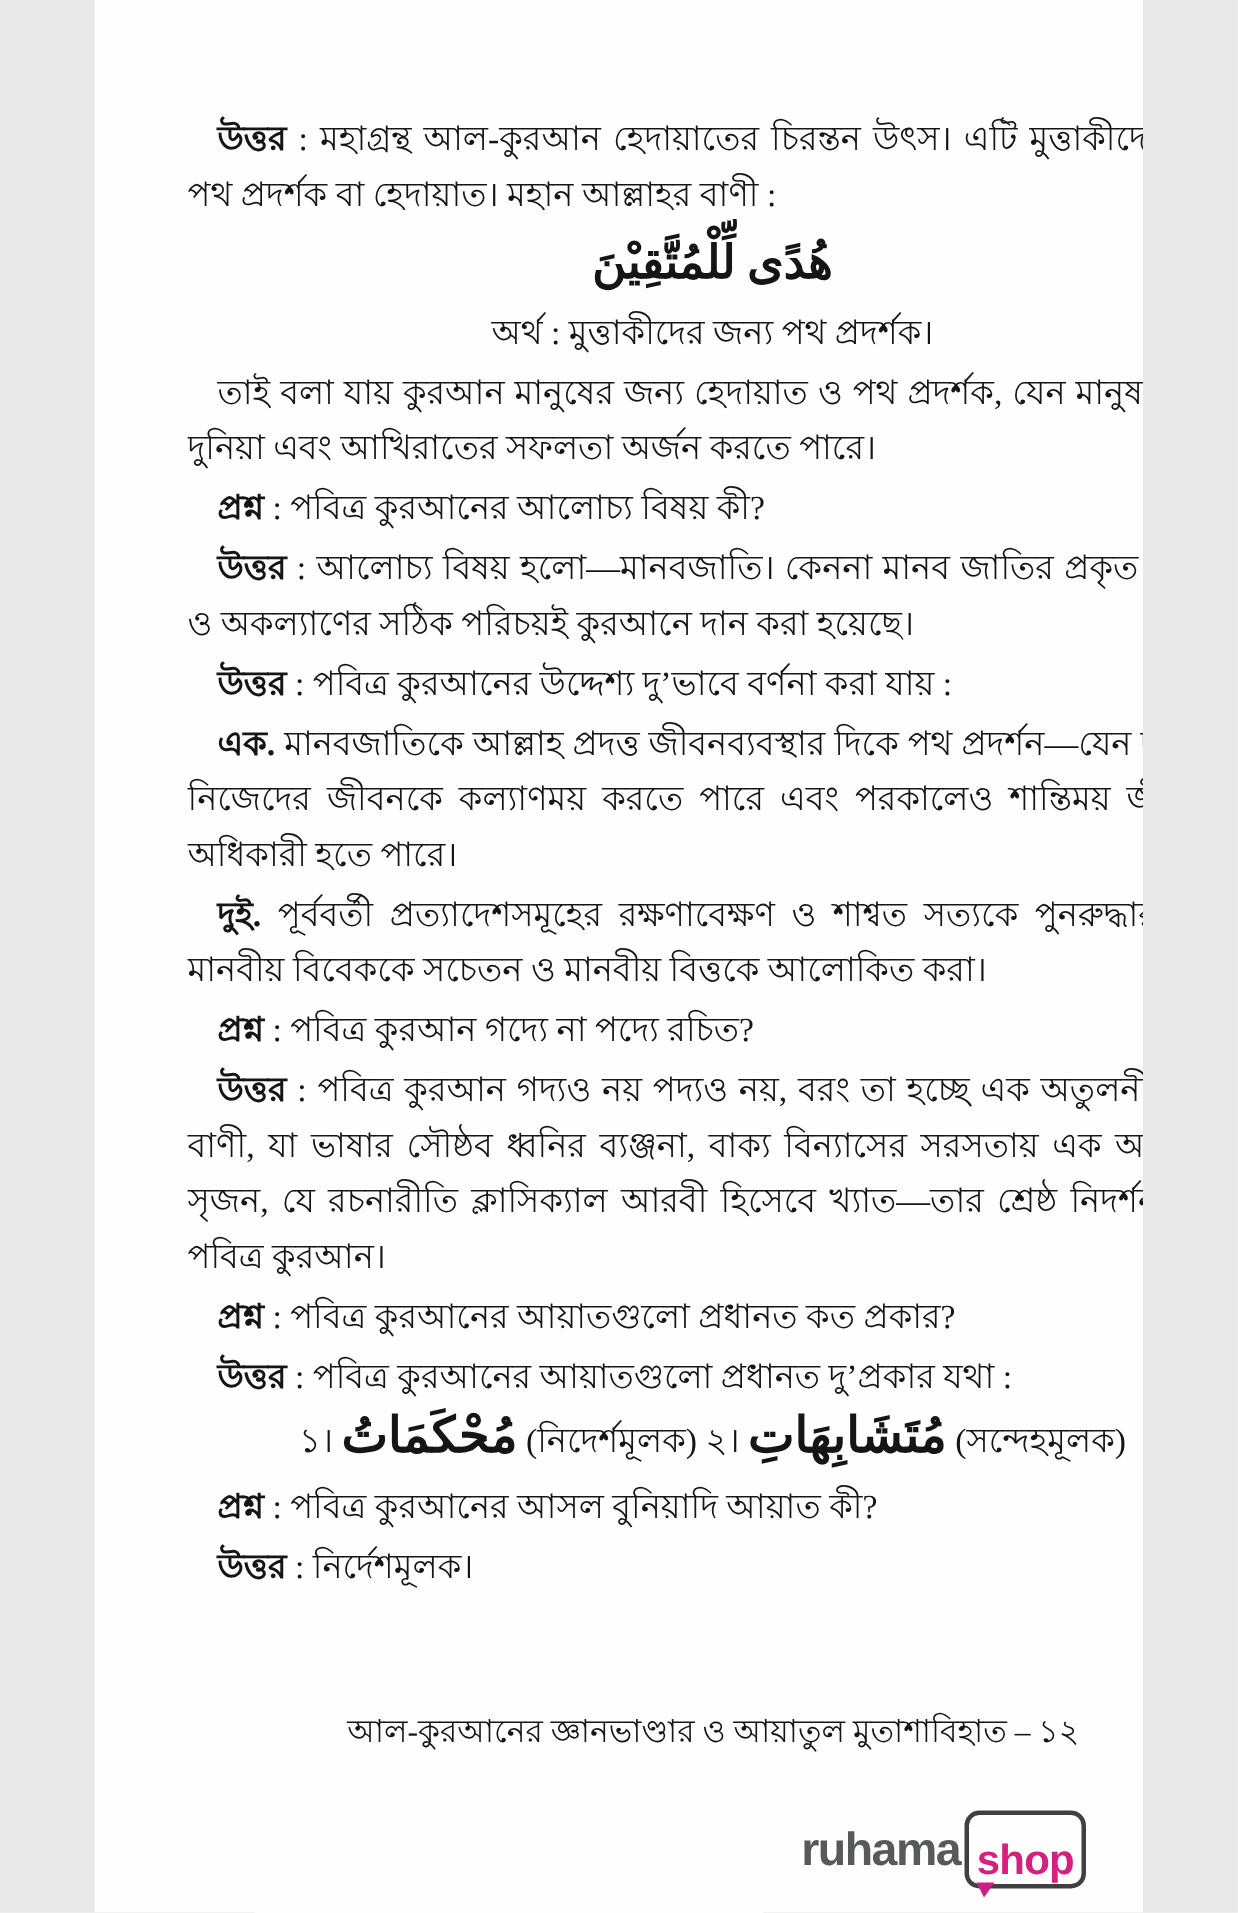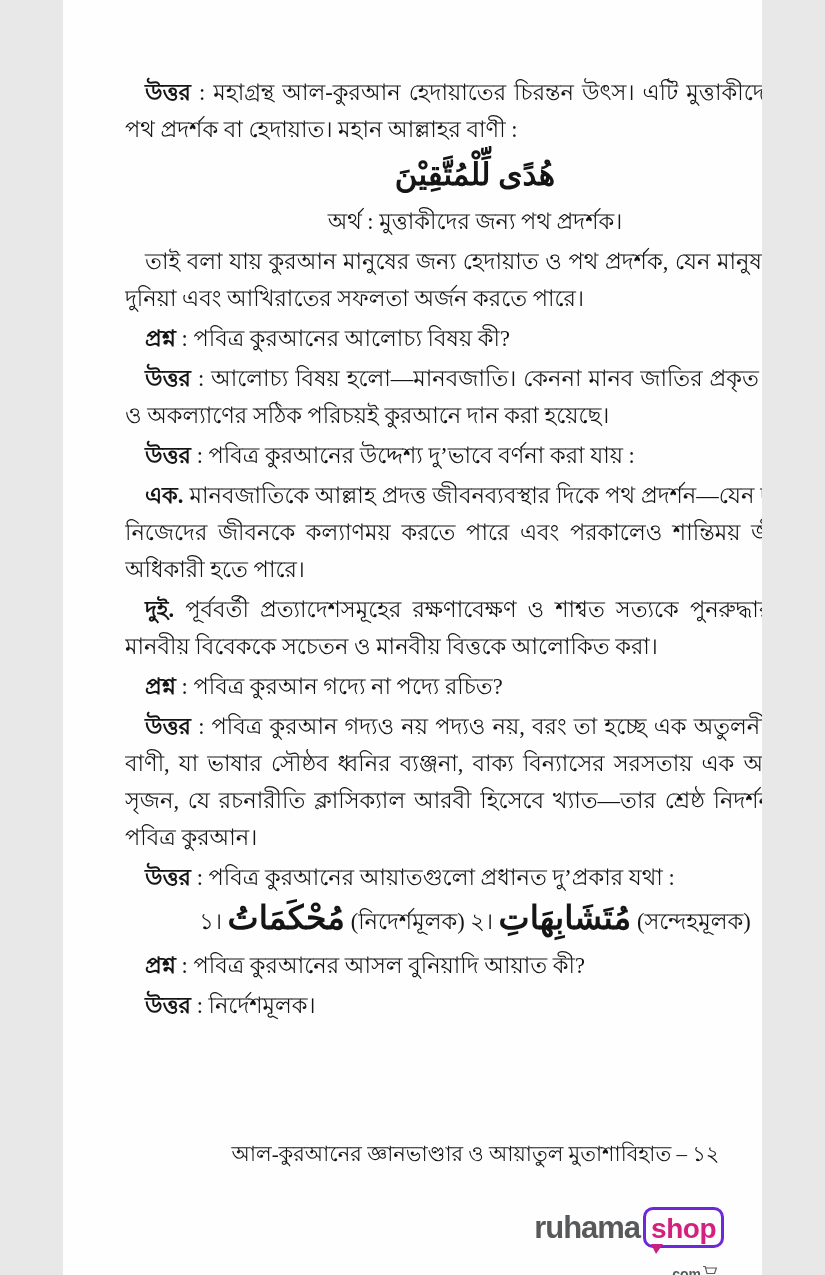--- a/index.html
+++ b/index.html
@@ -60,23 +60,23 @@
   .wm-ruhama {
     color: #58595b;
     font-size: 31px;
     letter-spacing: -1px;
     line-height: 36px;
     margin-left: 20px;
   }
   .wm-bubble {
     position: relative;
     margin-left: 3px;
-    border: 3px solid #6d28d9;
+    border: 3px solid #404040;
     border-radius: 10px;
-    padding: 4px 5px 1px 5px;
+    padding: 15px 5px 1px 5px;
     background: #fefefe;
   }
   .wm-bubble::after {
     content: "";
     position: absolute;
     left: 5px;
     bottom: -9px;
     width: 0; height: 0;
     border-left: 5px solid transparent;
     border-right: 7px solid transparent;
@@ -115,20 +115,21 @@
     <p class="para"><b class="lead">উত্তর</b><span> : পবিত্র কুরআনের উদ্দেশ্য দু’ভাবে বর্ণনা করা যায় :</span></p>
 
     <p class="para"><b class="lead">এক.</b><span> মানবজাতিকে আল্লাহ প্রদত্ত জীবনব্যবস্থার দিকে পথ প্রদর্শন—যেন দুনিয়ায় নিজেদের জীবনকে কল্যাণময় করতে পারে এবং পরকালেও শান্তিময় জীবনের অধিকারী হতে পারে।</span></p>
 
     <p class="para"><b class="lead">দুই.</b><span> পূর্ববর্তী প্রত্যাদেশসমূহের রক্ষণাবেক্ষণ ও শাশ্বত সত্যকে পুনরুদ্ধার করা। মানবীয় বিবেককে সচেতন ও মানবীয় বিত্তকে আলোকিত করা।</span></p>
 
     <p class="para"><b class="lead">প্রশ্ন</b><span> : পবিত্র কুরআন গদ্যে না পদ্যে রচিত?</span></p>
 
     <p class="para"><b class="lead">উত্তর</b><span> : পবিত্র কুরআন গদ্যও নয় পদ্যও নয়, বরং তা হচ্ছে এক অতুলনীয় ঐশী বাণী, যা ভাষার সৌষ্ঠব ধ্বনির ব্যঞ্জনা, বাক্য বিন্যাসের সরসতায় এক অন্য গদ্য সৃজন, যে রচনারীতি ক্লাসিক্যাল আরবী হিসেবে খ্যাত—তার শ্রেষ্ঠ নিদর্শন হলো পবিত্র কুরআন।</span></p>
 
+    <p class="para"><b class="lead">প্রশ্ন</b><span> : পবিত্র কুরআনের আয়াতগুলো প্রধানত কত প্রকার?</span></p>
 
     <p class="para"><b class="lead">উত্তর</b><span> : পবিত্র কুরআনের আয়াতগুলো প্রধানত দু’প্রকার যথা :</span></p>
 
     <p class="terms-line"><span>১।</span> <span class="arabic-inline" dir="rtl">مُحْكَمَاتُ</span> <span>(নিদের্শমূলক)</span> <span>২।</span> <span class="arabic-inline" dir="rtl">مُتَشَابِهَاتِ</span> <span>(সন্দেহমূলক)</span></p>
 
     <p class="para"><b class="lead">প্রশ্ন</b><span> : পবিত্র কুরআনের আসল বুনিয়াদি আয়াত কী?</span></p>
 
     <p class="para"><b class="lead">উত্তর</b><span> : নির্দেশমূলক।</span></p>
 
   </div>

